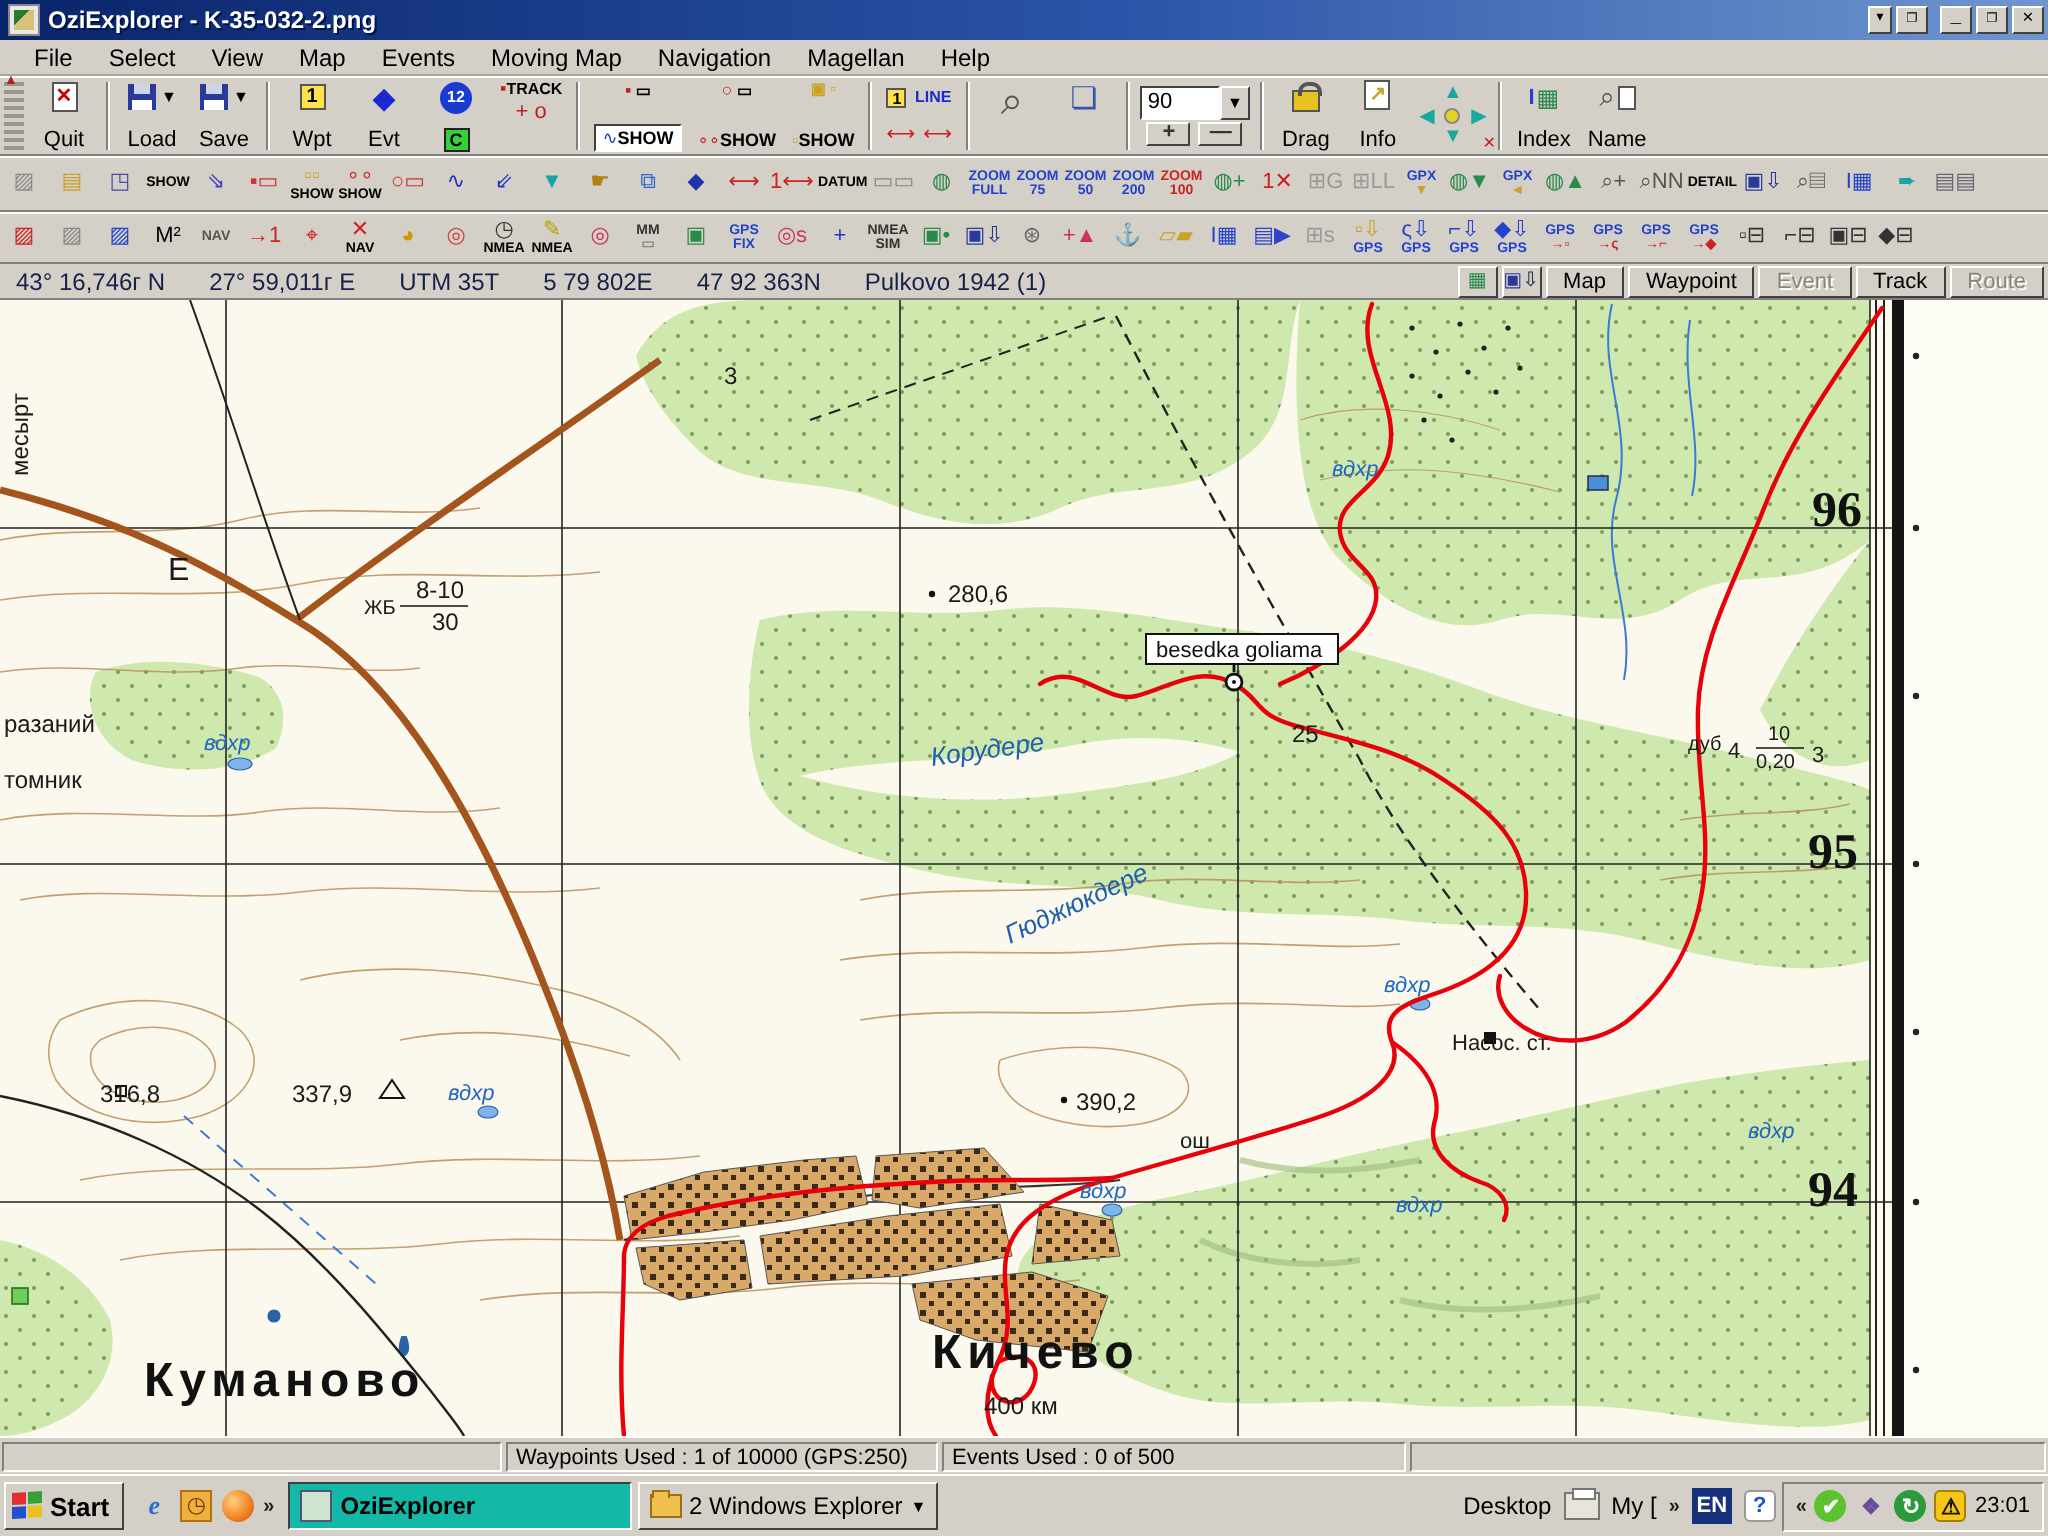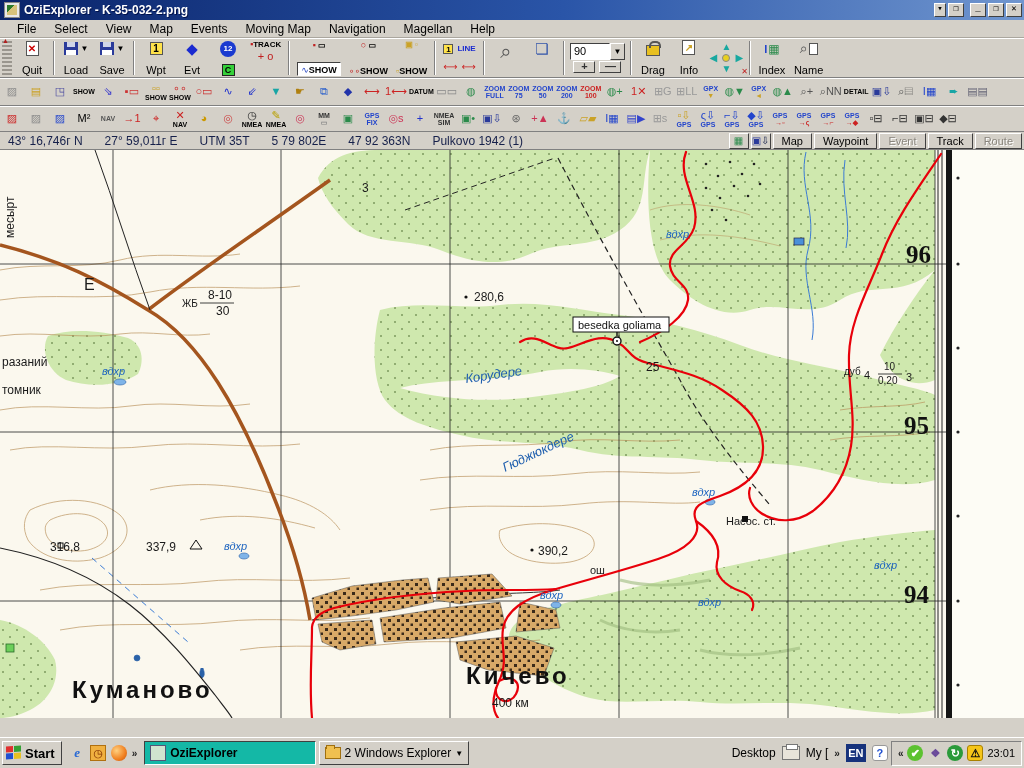--- a/index.html
+++ b/index.html
@@ -799,20 +799,26 @@
           <text x="492" y="557" font-size="12" class="ml blk">400 км</text>
         </g>
 
       <g>
         <rect x="573" y="167" width="96" height="15" fill="#fff" stroke="#111" stroke-width="1"></rect>
         <text id="wpt-label-text" x="578" y="178.5" font-size="11" fill="#111" font-family="Liberation Sans, sans-serif">besedka goliama</text>
       </g>
     </svg>
   </div>
 
+  <div id="statusbar">
+    <span class="spanel" style="width:250px"></span>
+    <span class="spanel" style="width:216px">Waypoints Used : 1 of 10000  (GPS:250)</span>
+    <span class="spanel" style="width:232px">Events Used : 0 of 500</span>
+    <span class="spanel" style="flex:1"></span>
+  </div>
 
   <div id="taskbar">
     <span id="start-btn">
       <span class="winflag">
           <i></i>
           <i></i>
           <i></i>
           <i></i>
         </span>
       <span>Start</span>

